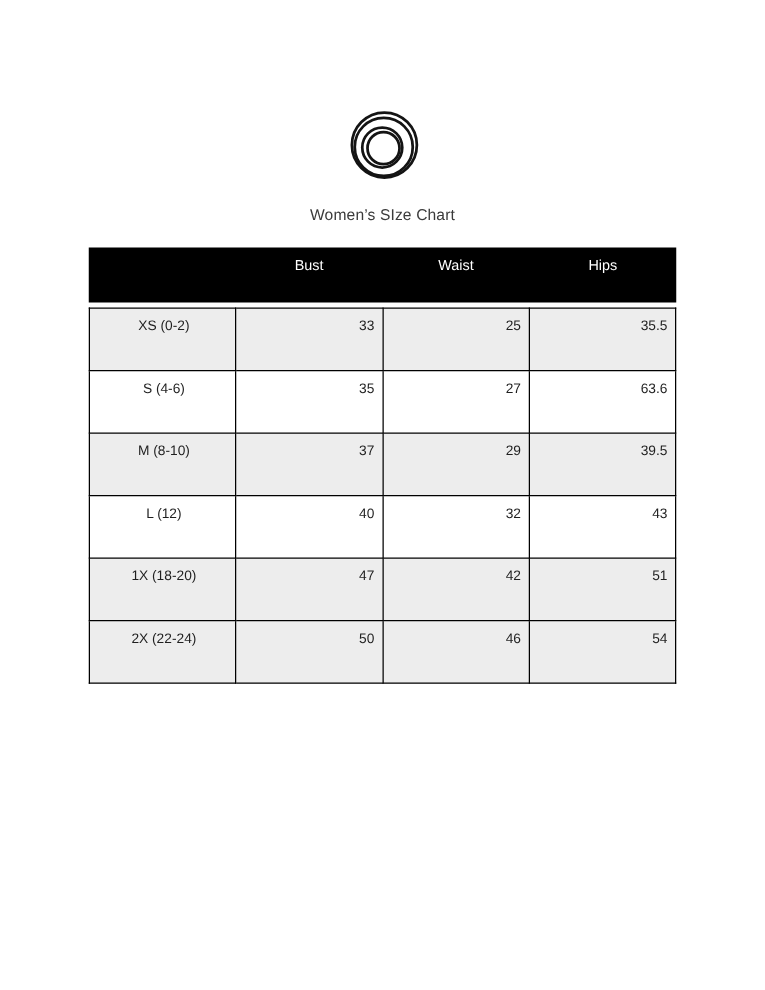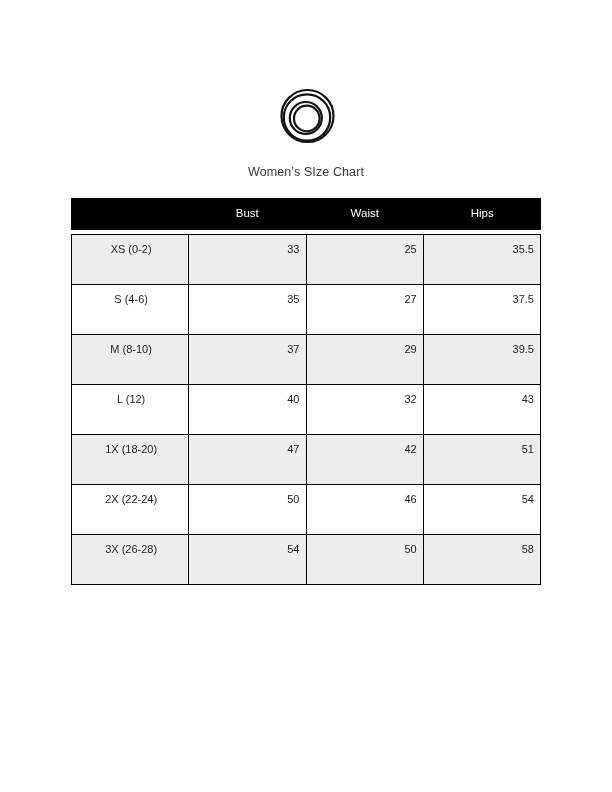--- a/index.html
+++ b/index.html
@@ -33,21 +33,21 @@
   }
   .chart-wrap {
     position: absolute;
     top: 198px;
     left: 71px;
     width: 470px;
   }
   .chart-header {
     display: flex;
     width: 100%;
-    height: 32px;
+    height: 44px;
     background: #000000;
     color: #ffffff;
     box-sizing: border-box;
     font-size: 11.5px;
   }
   .chart-header .hcell {
     width: 25%;
     padding-top: 9px;
     text-align: center;
     box-sizing: border-box;
@@ -111,21 +111,21 @@
         <tr>
           <td class="rowlabel">XS (0-2)</td>
           <td>33</td>
           <td>25</td>
           <td>35.5</td>
         </tr>
         <tr>
           <td class="rowlabel">S (4-6)</td>
           <td>35</td>
           <td>27</td>
-          <td>37.5</td>
+          <td>63.6</td>
         </tr>
         <tr>
           <td class="rowlabel">M (8-10)</td>
           <td>37</td>
           <td>29</td>
           <td>39.5</td>
         </tr>
         <tr>
           <td class="rowlabel">L (12)</td>
           <td>40</td>
@@ -137,24 +137,18 @@
           <td>47</td>
           <td>42</td>
           <td>51</td>
         </tr>
         <tr>
           <td class="rowlabel">2X (22-24)</td>
           <td>50</td>
           <td>46</td>
           <td>54</td>
         </tr>
-        <tr>
-          <td class="rowlabel">3X (26-28)</td>
-          <td>54</td>
-          <td>50</td>
-          <td>58</td>
-        </tr>
       </tbody>
     </table>
 
   </div>
 
 </div>
 
 </body></html>

